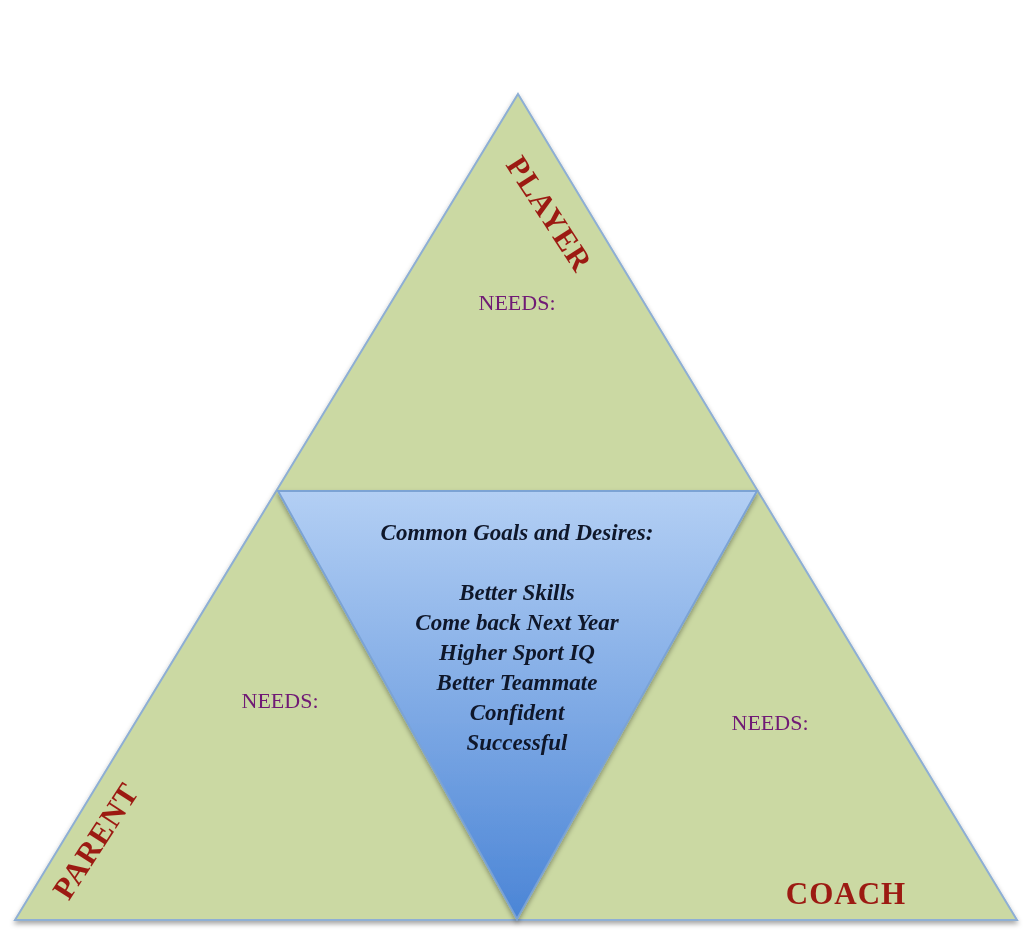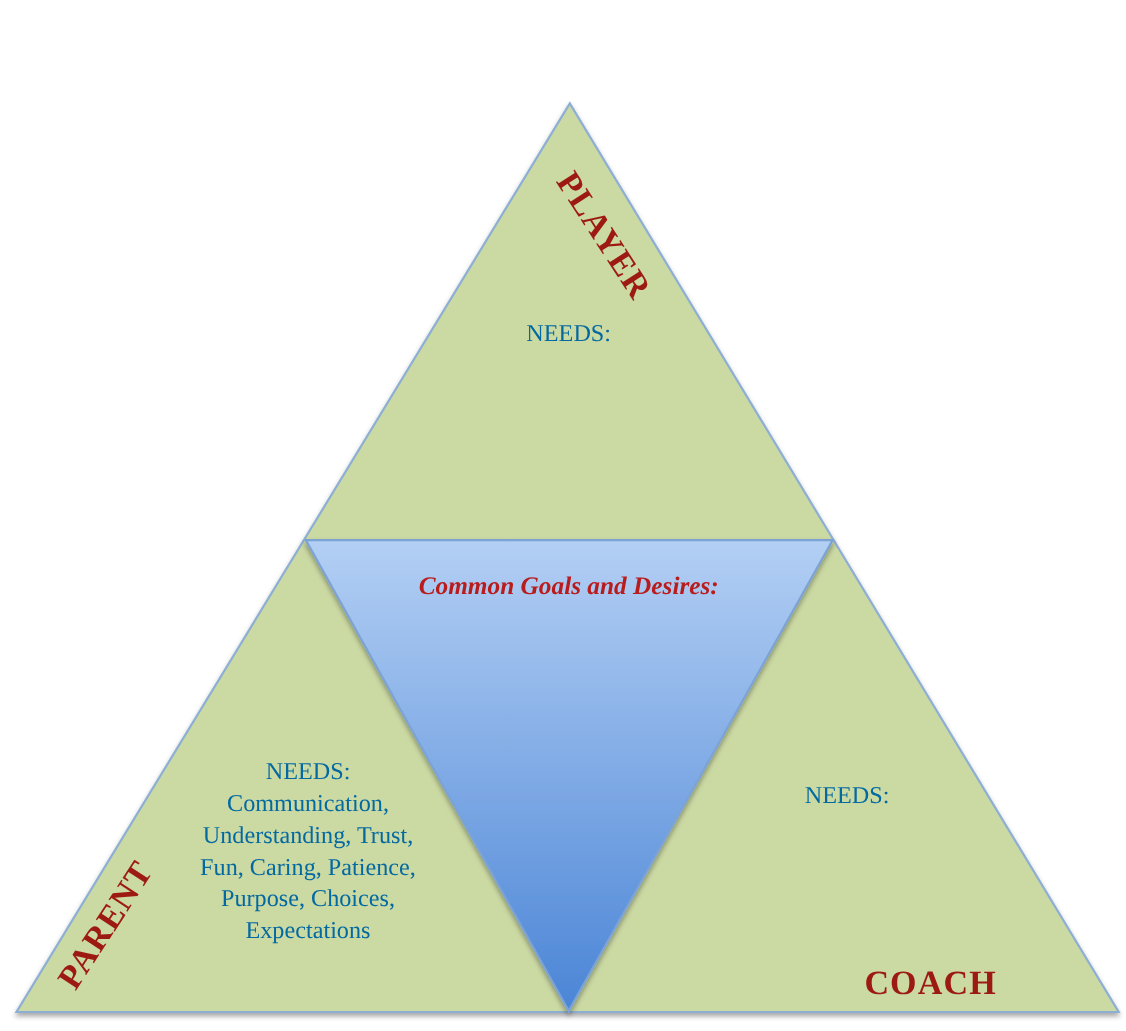--- a/index.html
+++ b/index.html
@@ -16,21 +16,21 @@
     font-family: "Liberation Serif", "DejaVu Serif", serif;
   }
   .canvas svg {
     position: absolute;
     left: 0;
     top: 0;
   }
   .txt {
     position: absolute;
     text-align: center;
-    color: #0369a1;
+    color: #701a75;
   }
   .needs-block {
     font-size: 22px;
     line-height: 29px;
   }
   .lines {
     white-space: pre-line;
   }
   .corner-label {
     position: absolute;
@@ -47,21 +47,21 @@
     transform: translate(-50%, -50%) rotate(-57deg);
   }
   .rot-none {
     transform: translate(-50%, -50%);
   }
   .center-block {
     font-weight: bold;
     font-style: italic;
     font-size: 23px;
     line-height: 30px;
-    color: #b91c1c;
+    color: #0f172a;
   }
   .center-heading {
     margin-bottom: 30px;
   }
   
   #player-needs { left: 307px; top: 288px; width: 420px; }
   #parent-needs { left: 118px; top: 686px; width: 324px; }
   #coach-needs  { left: 598px; top: 708px; width: 344px; }
   #center-text  { left: 287px; top: 518px; width: 460px; }
   #player-label { left: 549px; top: 214px; }
@@ -96,28 +96,29 @@
   <div id="parent-label" class="corner-label rot-ccw">PARENT</div>
 
   <div id="coach-label" class="corner-label rot-none">COACH</div>
 
   <div id="player-needs" class="txt needs-block">
     <div>NEEDS:</div>
   </div>
 
   <div id="parent-needs" class="txt needs-block">
     <div>NEEDS:</div>
-    <div class="lines">Communication,
-Understanding, Trust,
-Fun, Caring, Patience,
-Purpose, Choices,
-Expectations</div>
   </div>
 
   <div id="coach-needs" class="txt needs-block">
     <div>NEEDS:</div>
   </div>
 
   <div id="center-text" class="txt center-block">
     <div class="center-heading">Common Goals and Desires:</div>
+    <div class="lines">Better Skills
+Come back Next Year
+Higher Sport IQ
+Better Teammate
+Confident
+Successful</div>
   </div>
 
 </div>
 
 </body></html>

